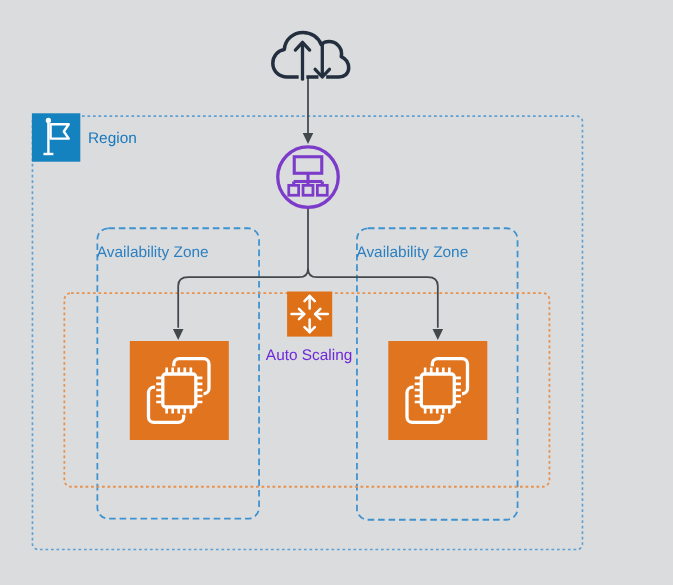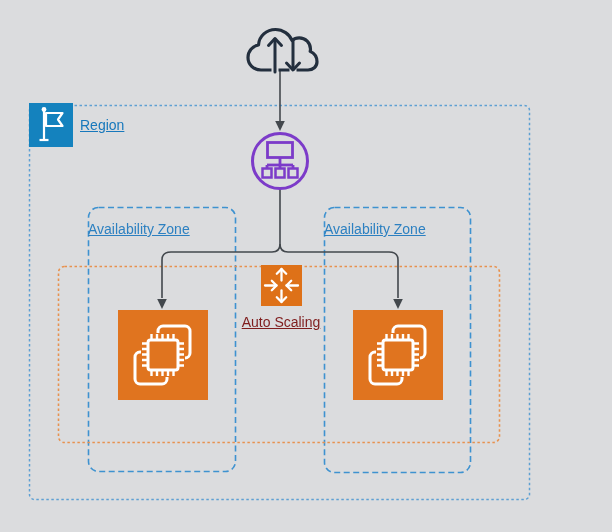--- a/index.html
+++ b/index.html
@@ -16,27 +16,26 @@
   }
   .overlay{
     position:absolute;
     left:0; top:0;
   }
   .lbl{
     position:absolute;
     font-size:14px;
     line-height:16px;
     white-space:nowrap;
-    text-decoration:underline;
   }
   .lbl-region{ left:80px; top:117px; color:#1778BC; }
   .lbl-az{ color:#2C80C1; text-align:left; white-space:nowrap; }
   .lbl-az-left{ left:88px; top:221px; width:148px; }
   .lbl-az-right{ left:324px; top:221px; width:146px; }
-  .lbl-autoscaling{ left:231px; top:314px; width:100px; color:#7f1d1d; text-align:center; }
+  .lbl-autoscaling{ left:231px; top:314px; width:100px; color:#6d28d9; text-align:center; }
 </style>
 </head>
 <body>
 
 <div class="canvas">
 
   <svg class="overlay" width="612" height="532" viewBox="0 0 612 532">
 
     <rect x="29.5" y="105.5" width="500" height="394" rx="5" fill="none" stroke="#5EA0D3" stroke-width="1.5" stroke-dasharray="2.5,2.5"></rect>
 

